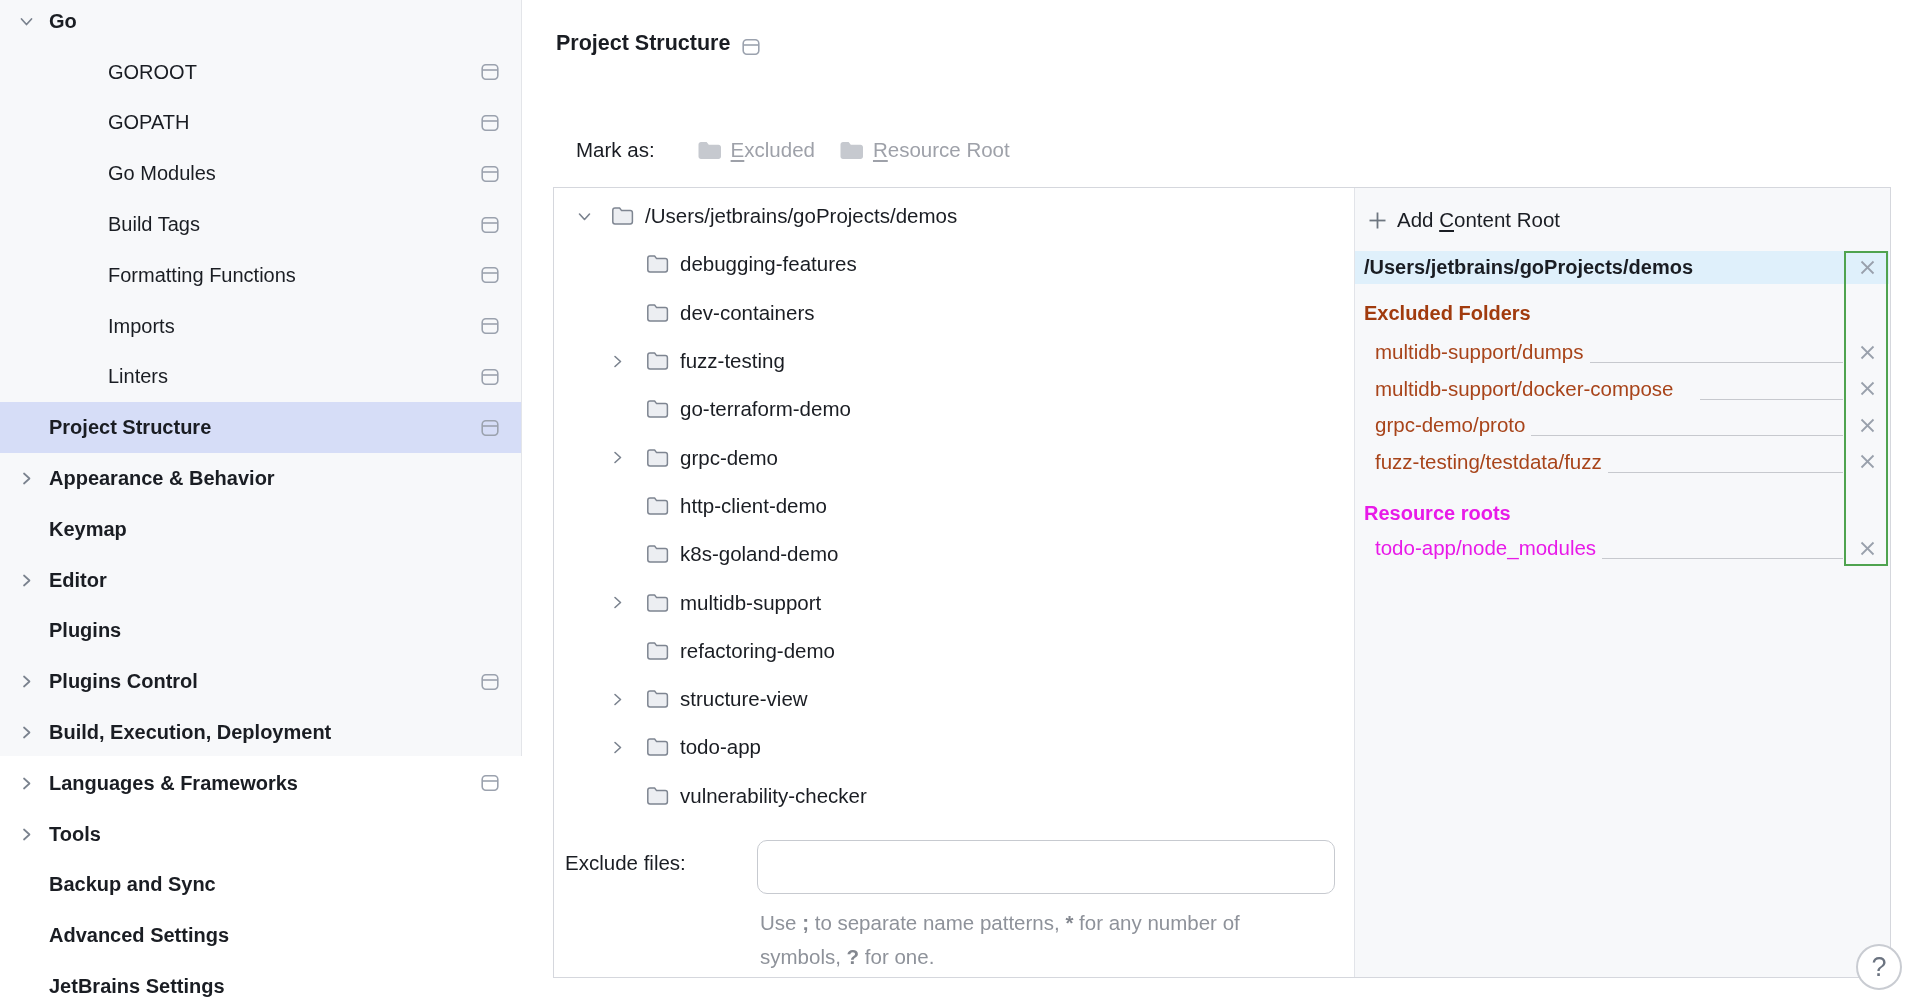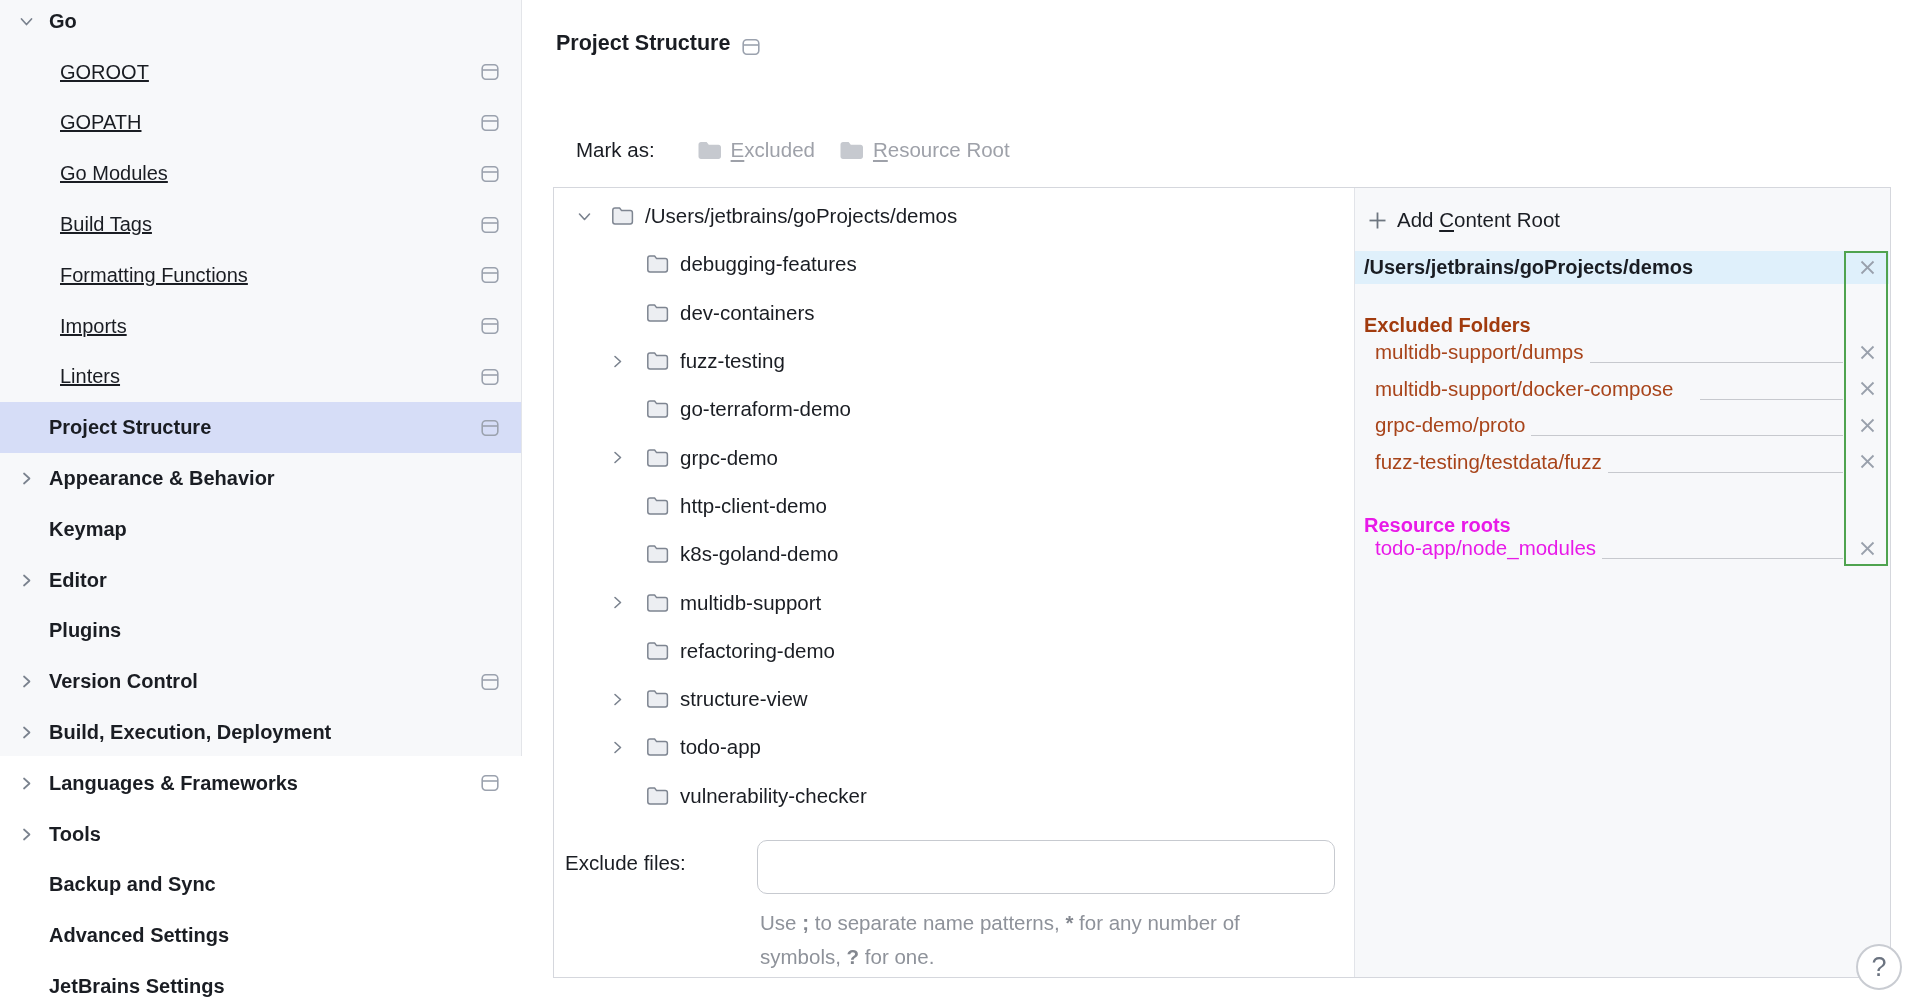--- a/index.html
+++ b/index.html
@@ -9,21 +9,21 @@
   
   #sidebar{position:absolute;left:0;top:0;width:521px;height:756px;
            background:#f7f8fa;border-right:1px solid #e3e5e9;}
   #sidebar-list{position:absolute;left:0;top:-4px;width:100%;}
   .sb-row{position:relative;height:50.8px;display:flex;align-items:center;
           font-size:20px;cursor:default;}
   .sb-row.selected{background:#d6ddf7;}
   .sb-row .sb-chevron{position:absolute;left:18px;top:50%;transform:translateY(-50%);
           width:16px;height:16px;display:flex;align-items:center;justify-content:center;}
   .sb-label{margin-left:49px;white-space:nowrap;}
-  .sb-row.lvl1 .sb-label{margin-left:60px;font-weight:400;text-decoration:underline;}
+  .sb-row.lvl1 .sb-label{margin-left:108px;font-weight:400;}
   .sb-row.lvl0 .sb-label{font-weight:700;}
   .sb-icon{position:absolute;right:22px;top:50%;transform:translateY(-50%);
            width:18px;height:18px;}
 
   
   #page-title{position:absolute;left:556px;top:31px;font-size:21.5px;font-weight:700;}
   #title-icon{position:absolute;left:742px;top:38px;width:18px;height:18px;}
 
   #markas-row{position:absolute;left:576px;top:131px;height:38px;
               display:flex;align-items:center;font-size:20.5px;}
@@ -63,21 +63,21 @@
   
   #details{position:absolute;left:800px;top:0;width:536px;height:789px;
            background:#f7f8fa;border-left:1px solid #e2e4e9;box-sizing:border-box;}
   #add-root{position:absolute;left:13px;top:16px;height:32px;display:flex;align-items:center;
             font-size:20.5px;cursor:default;}
   #add-root .plus{width:19px;height:19px;margin-right:10px;}
   #add-root u{text-decoration:underline;text-underline-offset:3px;}
   #root-row{position:absolute;left:0px;top:63px;width:534px;height:33px;background:#dff0fb;
             display:flex;align-items:center;}
   #root-row .root-path{margin-left:9px;font-size:20px;font-weight:700;white-space:nowrap;}
-  .sec-header{position:absolute;left:9px;font-size:20px;font-weight:700;white-space:nowrap;margin-top:12px;}
+  .sec-header{position:absolute;left:9px;font-size:20px;font-weight:700;white-space:nowrap;}
   .item-row{position:absolute;left:20px;right:47px;height:32px;display:flex;align-items:flex-end;
             font-size:20.5px;white-space:nowrap;text-align:center;}
   .item-row .fill{flex:1;border-bottom:1.5px solid #c7c9ce;margin-left:6px;margin-bottom:5px;}
   #green-box{position:absolute;left:489px;top:63px;width:44px;height:315px;
              border:2px solid #4fa34f;box-sizing:border-box;pointer-events:none;}
   .x-btn{position:absolute;left:504px;width:17px;height:17px;cursor:pointer;}
 
   
   #help-btn{position:absolute;left:1856px;top:944px;width:46px;height:46px;border-radius:50%;
             background:#fff;border:2px solid #c9ccd2;box-sizing:border-box;
@@ -176,21 +176,21 @@
         </div>
         <div class="sb-row lvl0">
           <span class="sb-label">Plugins</span>
         </div>
         <div class="sb-row lvl0">
           <span class="sb-chevron">
             <svg width="15" height="15" viewBox="0 0 15 15" style="transform:rotate(0deg)">
               <polyline points="5,2.5 10.5,7.5 5,12.5" fill="none" stroke="#7a828e" stroke-width="1.7" stroke-linecap="round" stroke-linejoin="round"></polyline>
             </svg>
           </span>
-          <span class="sb-label">Version Control</span>
+          <span class="sb-label">Plugins Control</span>
           <span class="sb-icon"><svg width="18" height="18" viewBox="0 0 18 18">
               <rect x="1.2" y="1.8" width="15.6" height="14.4" rx="3.6" fill="none" stroke="#9ba2ae" stroke-width="1.6"></rect>
               <line x1="1.2" y1="7" x2="16.8" y2="7" stroke="#9ba2ae" stroke-width="1.6"></line>
             </svg></span>
         </div>
         <div class="sb-row lvl0">
           <span class="sb-chevron">
             <svg width="15" height="15" viewBox="0 0 15 15" style="transform:rotate(0deg)">
               <polyline points="5,2.5 10.5,7.5 5,12.5" fill="none" stroke="#7a828e" stroke-width="1.7" stroke-linecap="round" stroke-linejoin="round"></polyline>
             </svg>

